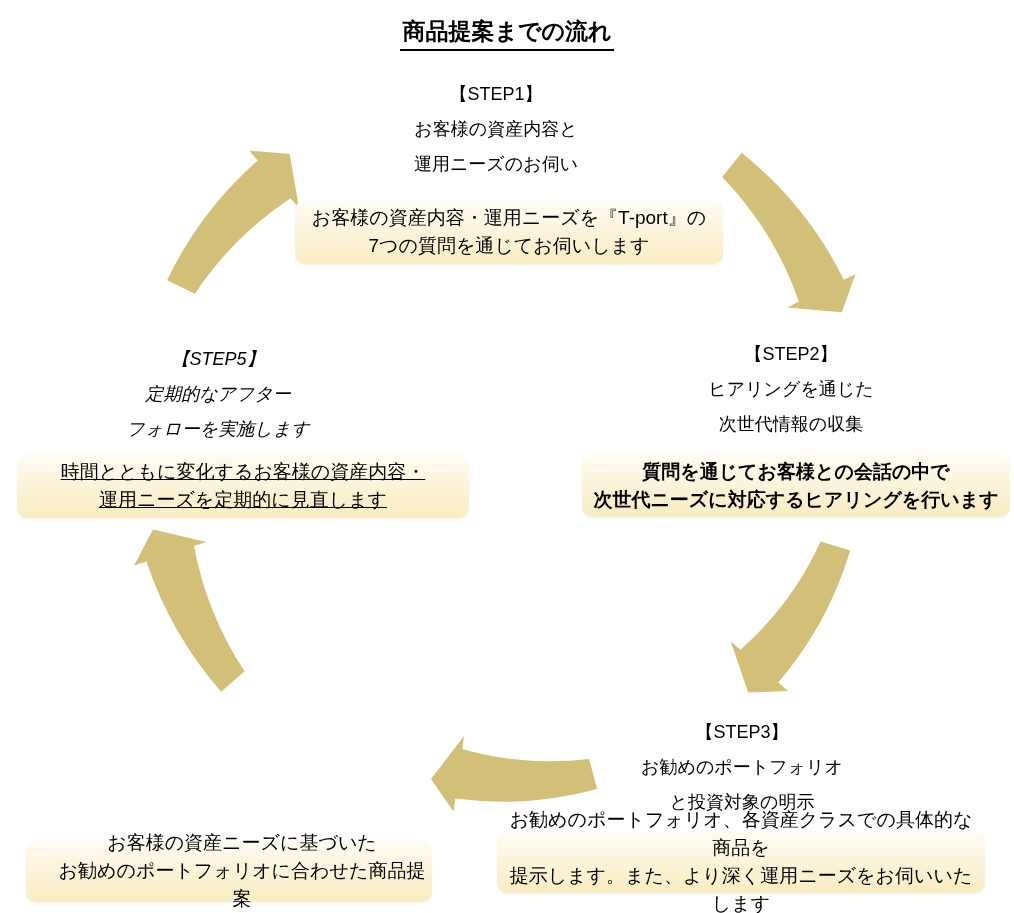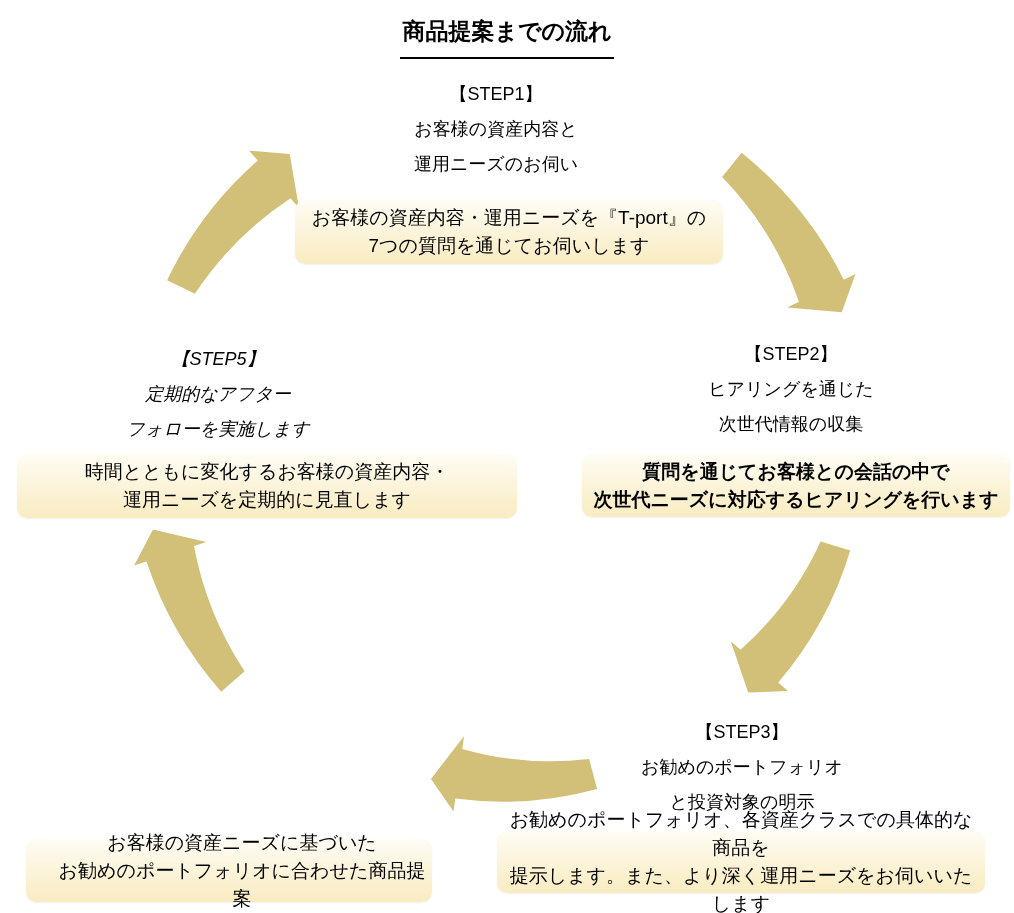--- a/index.html
+++ b/index.html
@@ -31,21 +31,21 @@
     left: 0;
     width: 100%;
     text-align: center;
     z-index: 2;
   }
   .page-title span {
     display: inline-block;
     font-size: 23px;
     font-weight: bold;
     border-bottom: 2px solid #000;
-    padding: 0 2px 10px 2px;
+    padding: 0 2px 2px 2px;
   }
   .step-heading {
     position: absolute;
     transform: translateX(-50%);
     text-align: center;
     font-size: 18px;
     line-height: 35px;
     white-space: pre-line;
     z-index: 2;
   }
@@ -68,21 +68,21 @@
   #step1-heading { left: 496px; top: 77px; }
   #step2-heading { left: 791px; top: 337px; }
   #step3-heading { left: 742px; top: 715px; }
   #step4-heading { left: 230px; top: 705px; }
   #step5-heading { left: 218px; top: 342px; font-style: italic; }
   
   #step1-note { left: 295px; top: 200px; width: 428px; height: 64px; }
   #step2-note { left: 582px; top: 454px; width: 428px; height: 63px; font-weight: bold; }
   #step3-note { left: 497px; top: 831px; width: 488px; height: 62px; }
   #step4-note { left: 26px;  top: 839px; width: 406px; height: 63px; }
-  #step5-note { left: 17px;  top: 454px; width: 500px; height: 64px; }
+  #step5-note { left: 17px;  top: 454px; width: 452px; height: 64px; text-decoration: underline; }
 </style>
 </head>
 <body>
 
 <div id="diagram">
 
   <svg id="arrows-svg" width="1014" height="913" viewBox="0 0 1014 913">
       <path d="M741.6,152.8 Q806.8,204.9 843.8,279.7 L855.5,274.0 L841.8,312.3 L787.2,307.4 L798.9,301.7 Q774.3,230.8 722.1,176.9 Z" fill="#D2C078"></path>
       <path d="M850.2,550.5 Q828.2,624.2 778.2,682.5 L788.0,691.0 L748.2,692.5 L730.7,641.2 L740.5,649.7 Q792.0,604.1 820.6,541.5 Z" fill="#D2C078"></path>
       <path d="M597.1,788.9 Q527.2,808.1 455.3,798.5 L453.5,811.4 L431.0,778.9 L464.1,736.1 L462.3,749.0 Q524.7,766.9 589.1,758.9 Z" fill="#D2C078"></path>

